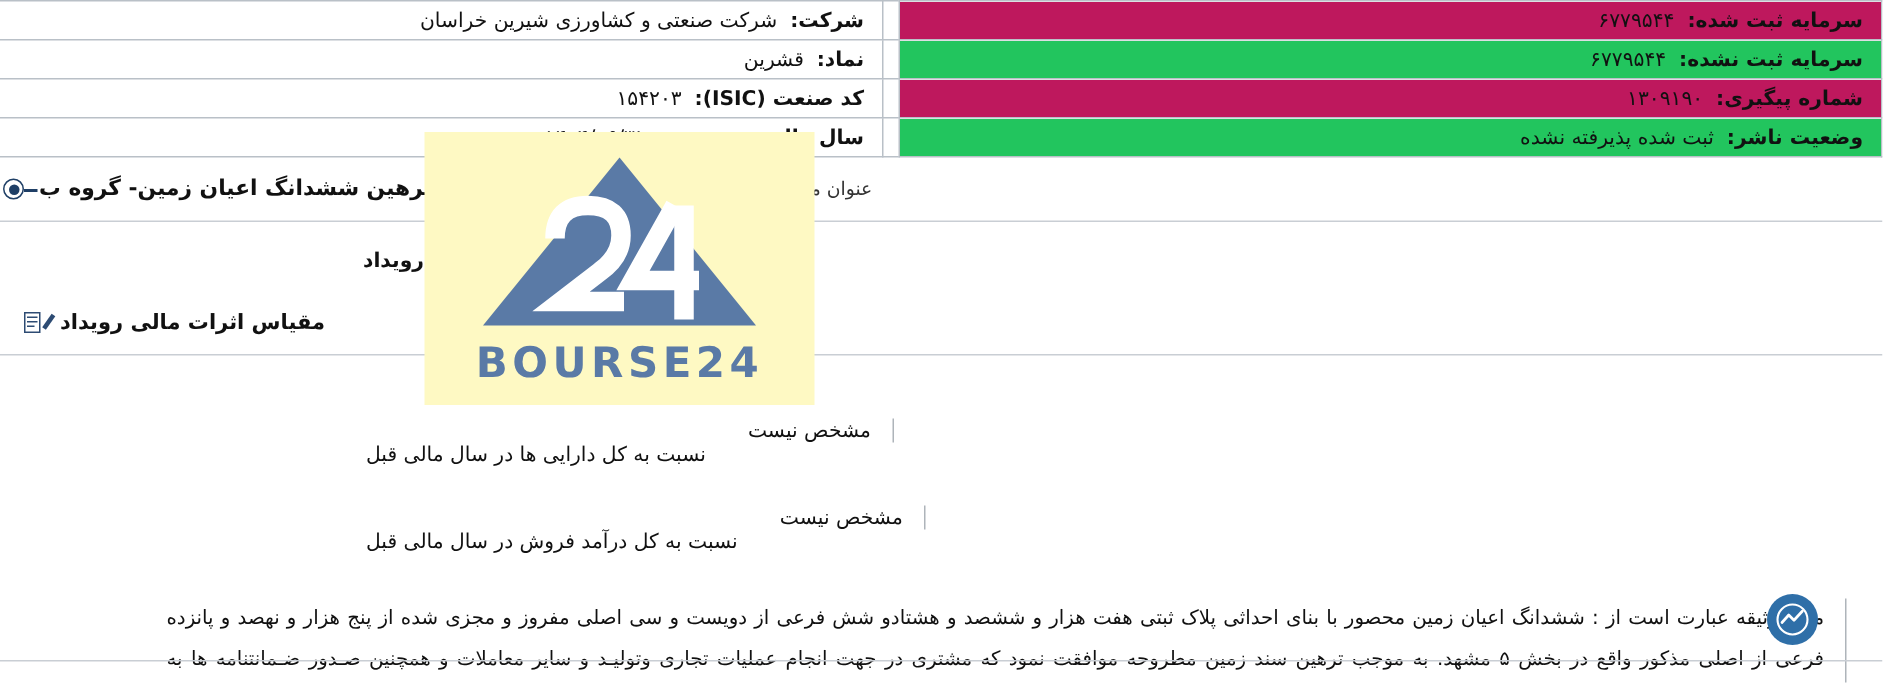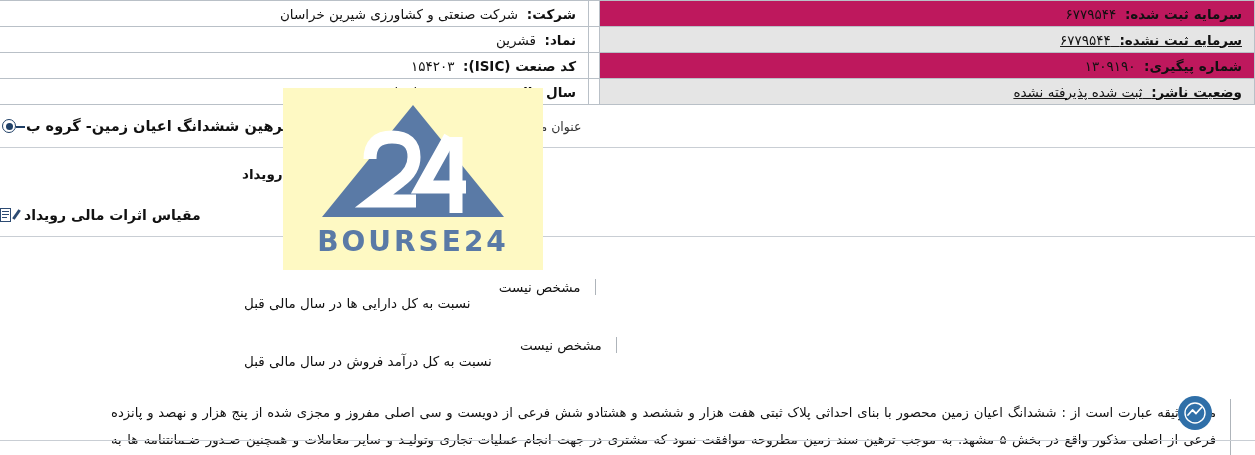--- a/index.html
+++ b/index.html
@@ -47,21 +47,21 @@
     border-right: 1px solid #b9c0c7;
     background: #ffffff;
     padding: 0;
   }
   td.left-block {
     width: 630px;
     text-align: right;
     background: #be185d;
   }
   tr.row-alt td.right-block { background: #ffffff; }
-  tr.row-alt td.left-block  { background: #e5e5e5; text-decoration: underline; }
+  tr.row-alt td.left-block  { background: #22c55e; }
 
   
   .subject-row {
     position: relative;
     height: 42px;
     border-bottom: 1px solid #c9ced4;
     display: flex;
     align-items: center;
     justify-content: flex-start;
     padding-right: 0;
@@ -148,20 +148,21 @@
     align-items: center;
     border-bottom: 1px solid #c9ced4;
     padding-bottom: 6px;
   }
   .scale-inner {
     margin-right: auto;
     display: flex;
     align-items: center;
     gap: 7px;
     padding-right: 4px;
+    padding-left: 16px;
   }
   .scale-title {
     font-size: 14px;
     font-weight: bold;
     color: #111;
   }
   .pencil-icon {
     width: 17px; height: 17px;
     position: relative;
     flex: 0 0 auto;

